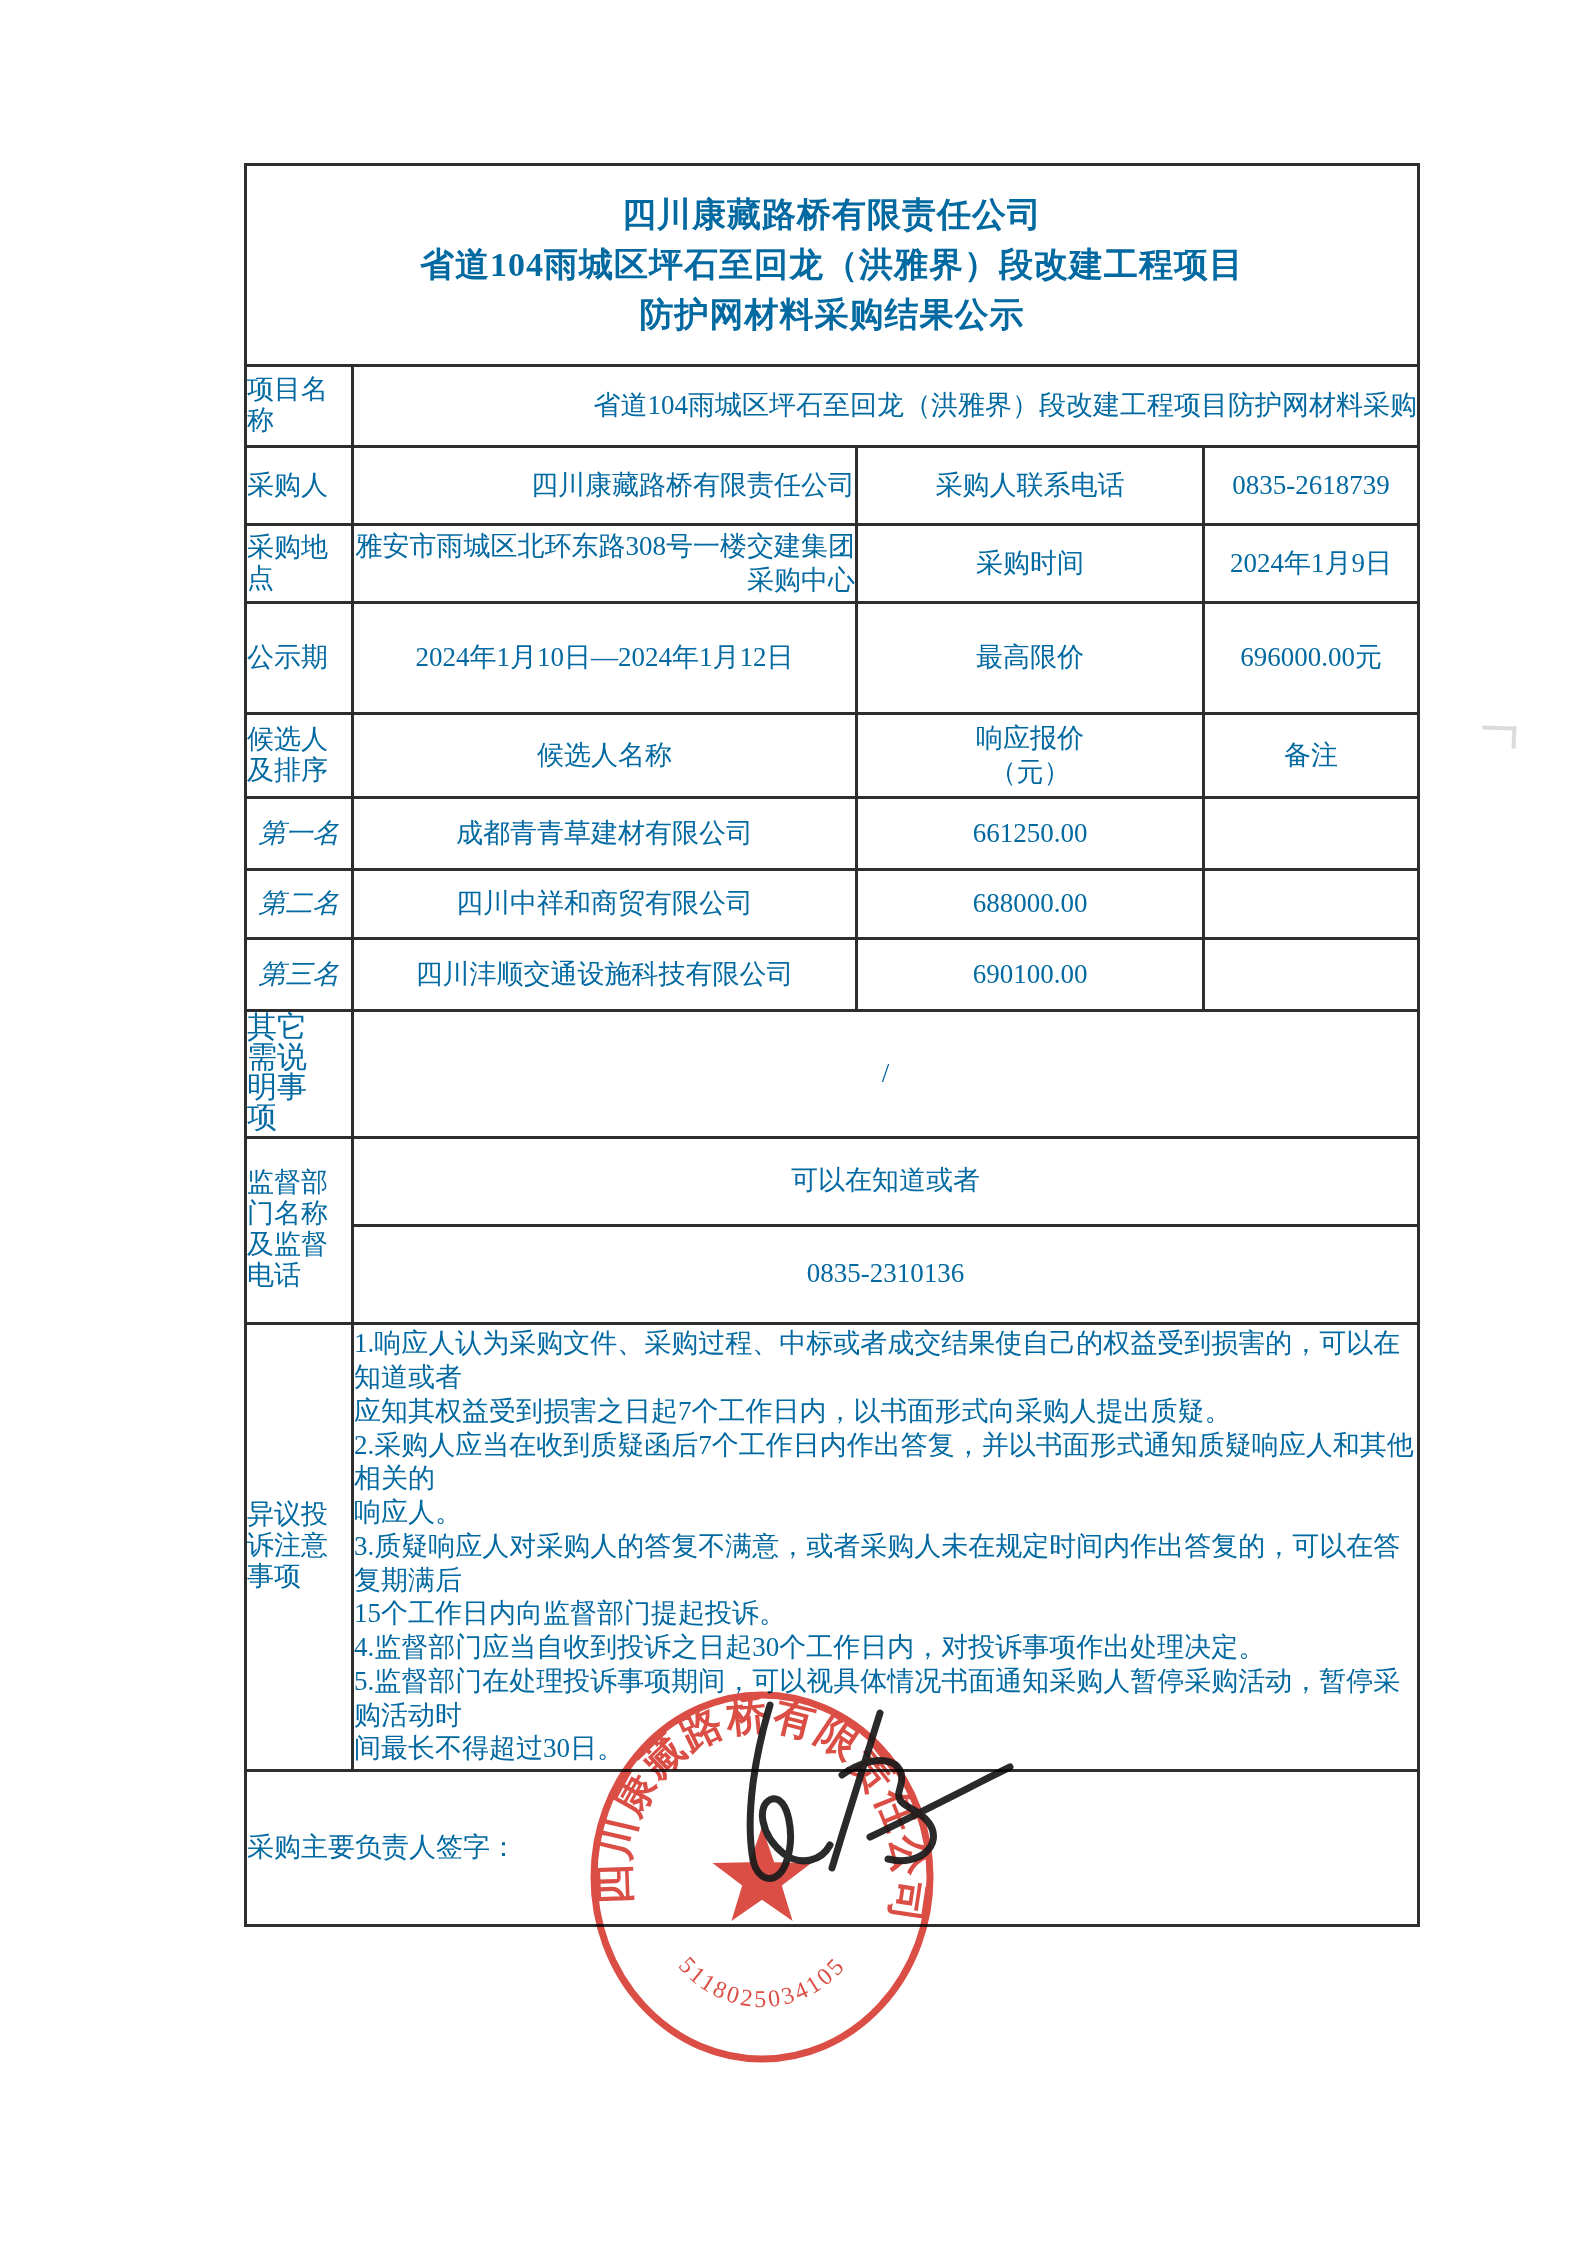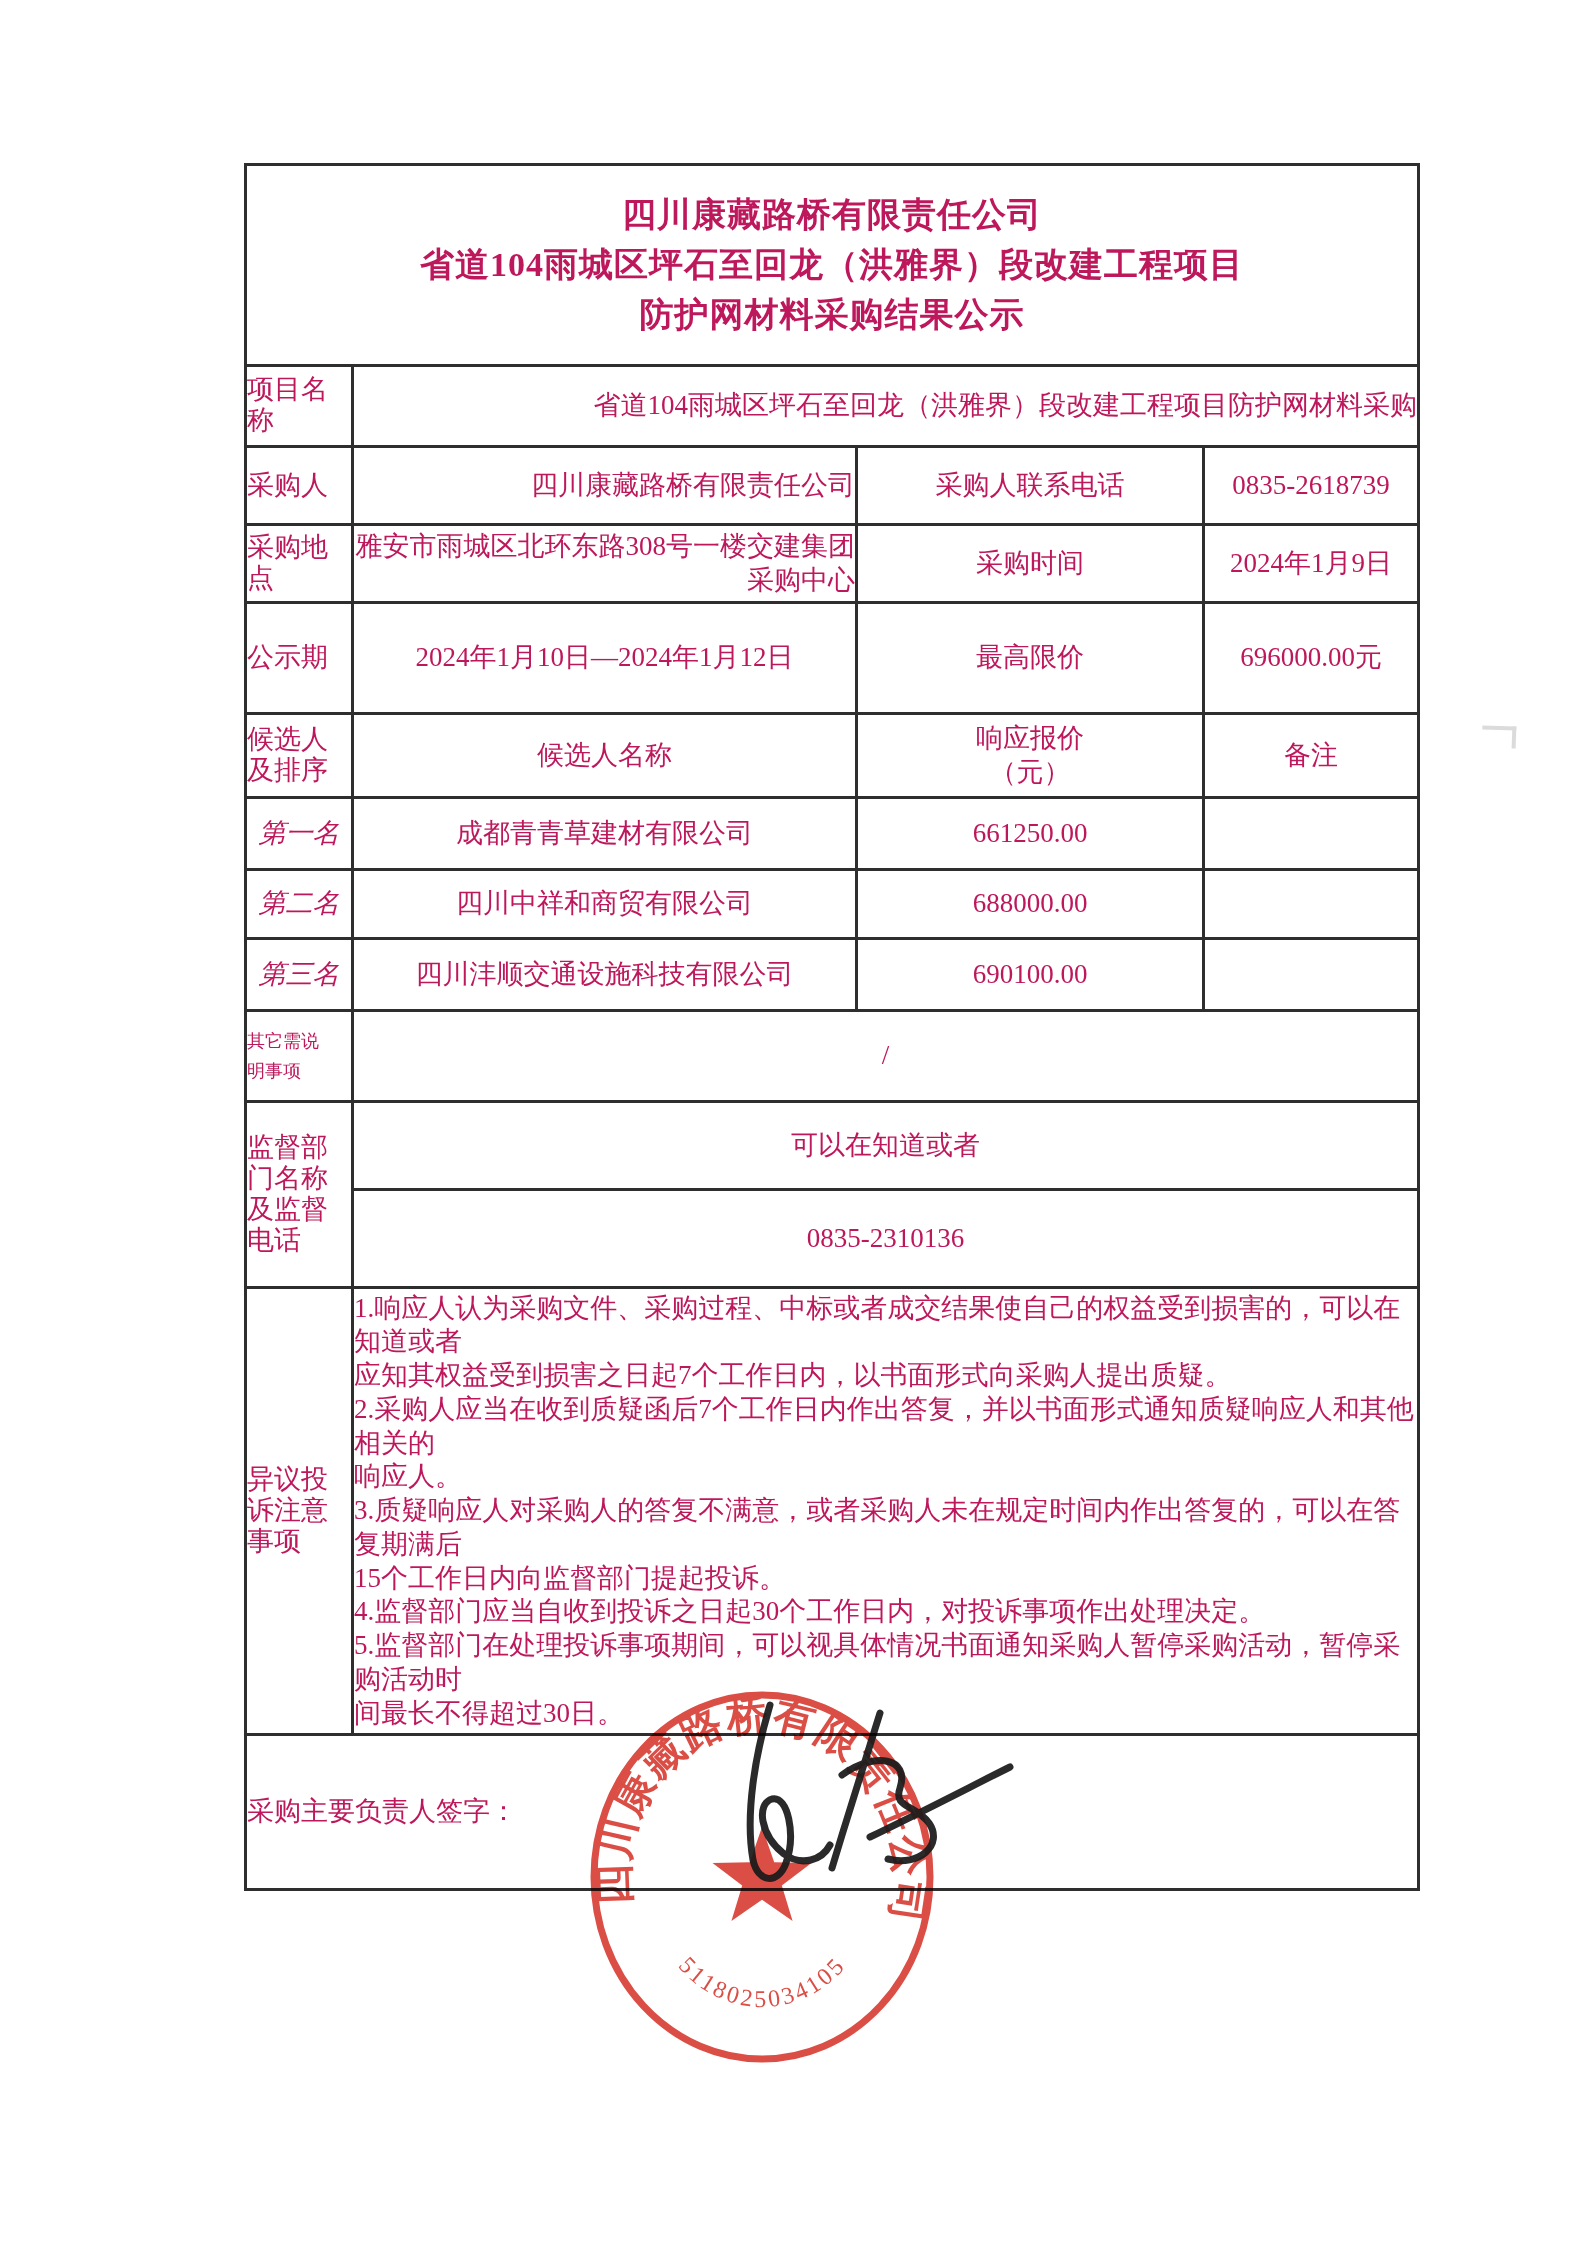--- a/index.html
+++ b/index.html
@@ -1,21 +1,21 @@
 <!DOCTYPE html>
 <html><head>
 <meta charset="utf-8">
 <style>
   html,body{margin:0;padding:0;background:#e8e8e8;}
   .page{
     position:relative;
     width:1587px;height:2244px;
     background:#ffffff;
     font-family:"Liberation Serif","DejaVu Serif",serif;
-    color:#be185d;
+    color:#0369a1;
     overflow:hidden;
   }
   table.doc{
     position:absolute;
     left:244px;top:163px;
     width:1173px;
     border-collapse:collapse;
     table-layout:fixed;
   }
   table.doc td{
@@ -192,21 +192,21 @@
     </tr>
     <tr class="r-cand3">
       <td class="rank">第三名</td>
       <td class="val-center">四川沣顺交通设施科技有限公司</td>
       <td class="val-center">690100.00</td>
       <td class="val-center"></td>
     </tr>
 
     <tr class="r-other">
       <td class="lbl">
-        <span class="lbl-inner" style="line-height:30px;font-size:18px;">其它需说明事项</span>
+        <span class="lbl-inner" style="line-height:30px;font-size:30px;">其它需说明事项</span>
       </td>
       <td class="val-center" colspan="3">/</td>
     </tr>
 
     <tr class="r-supa">
       <td class="lbl" rowspan="2">
         <span class="lbl-inner">监督部门名称及监督电话</span>
       </td>
       <td class="val-center" colspan="3">可以在知道或者</td>
     </tr>

